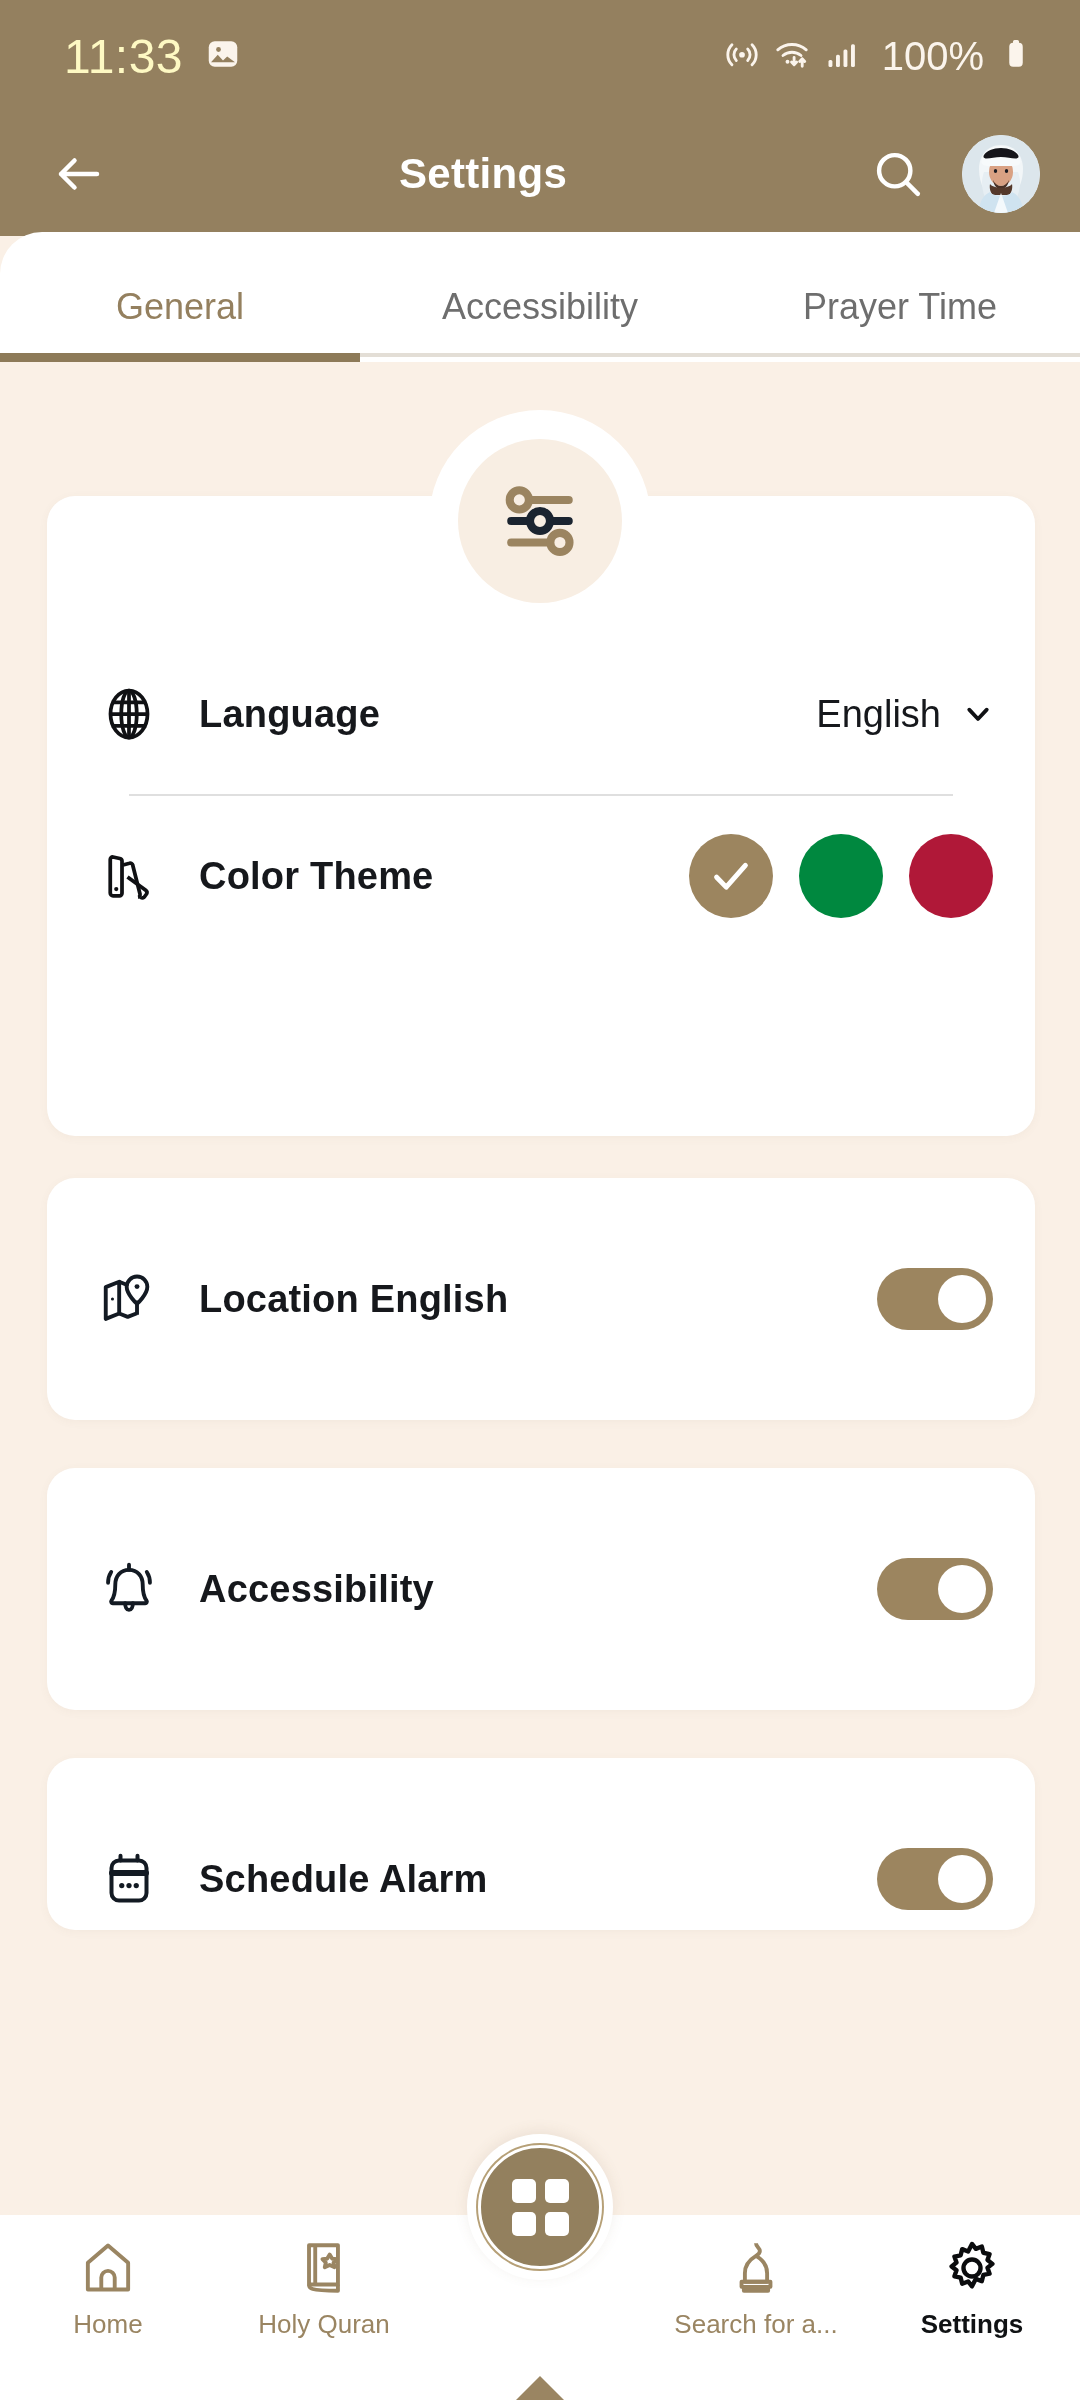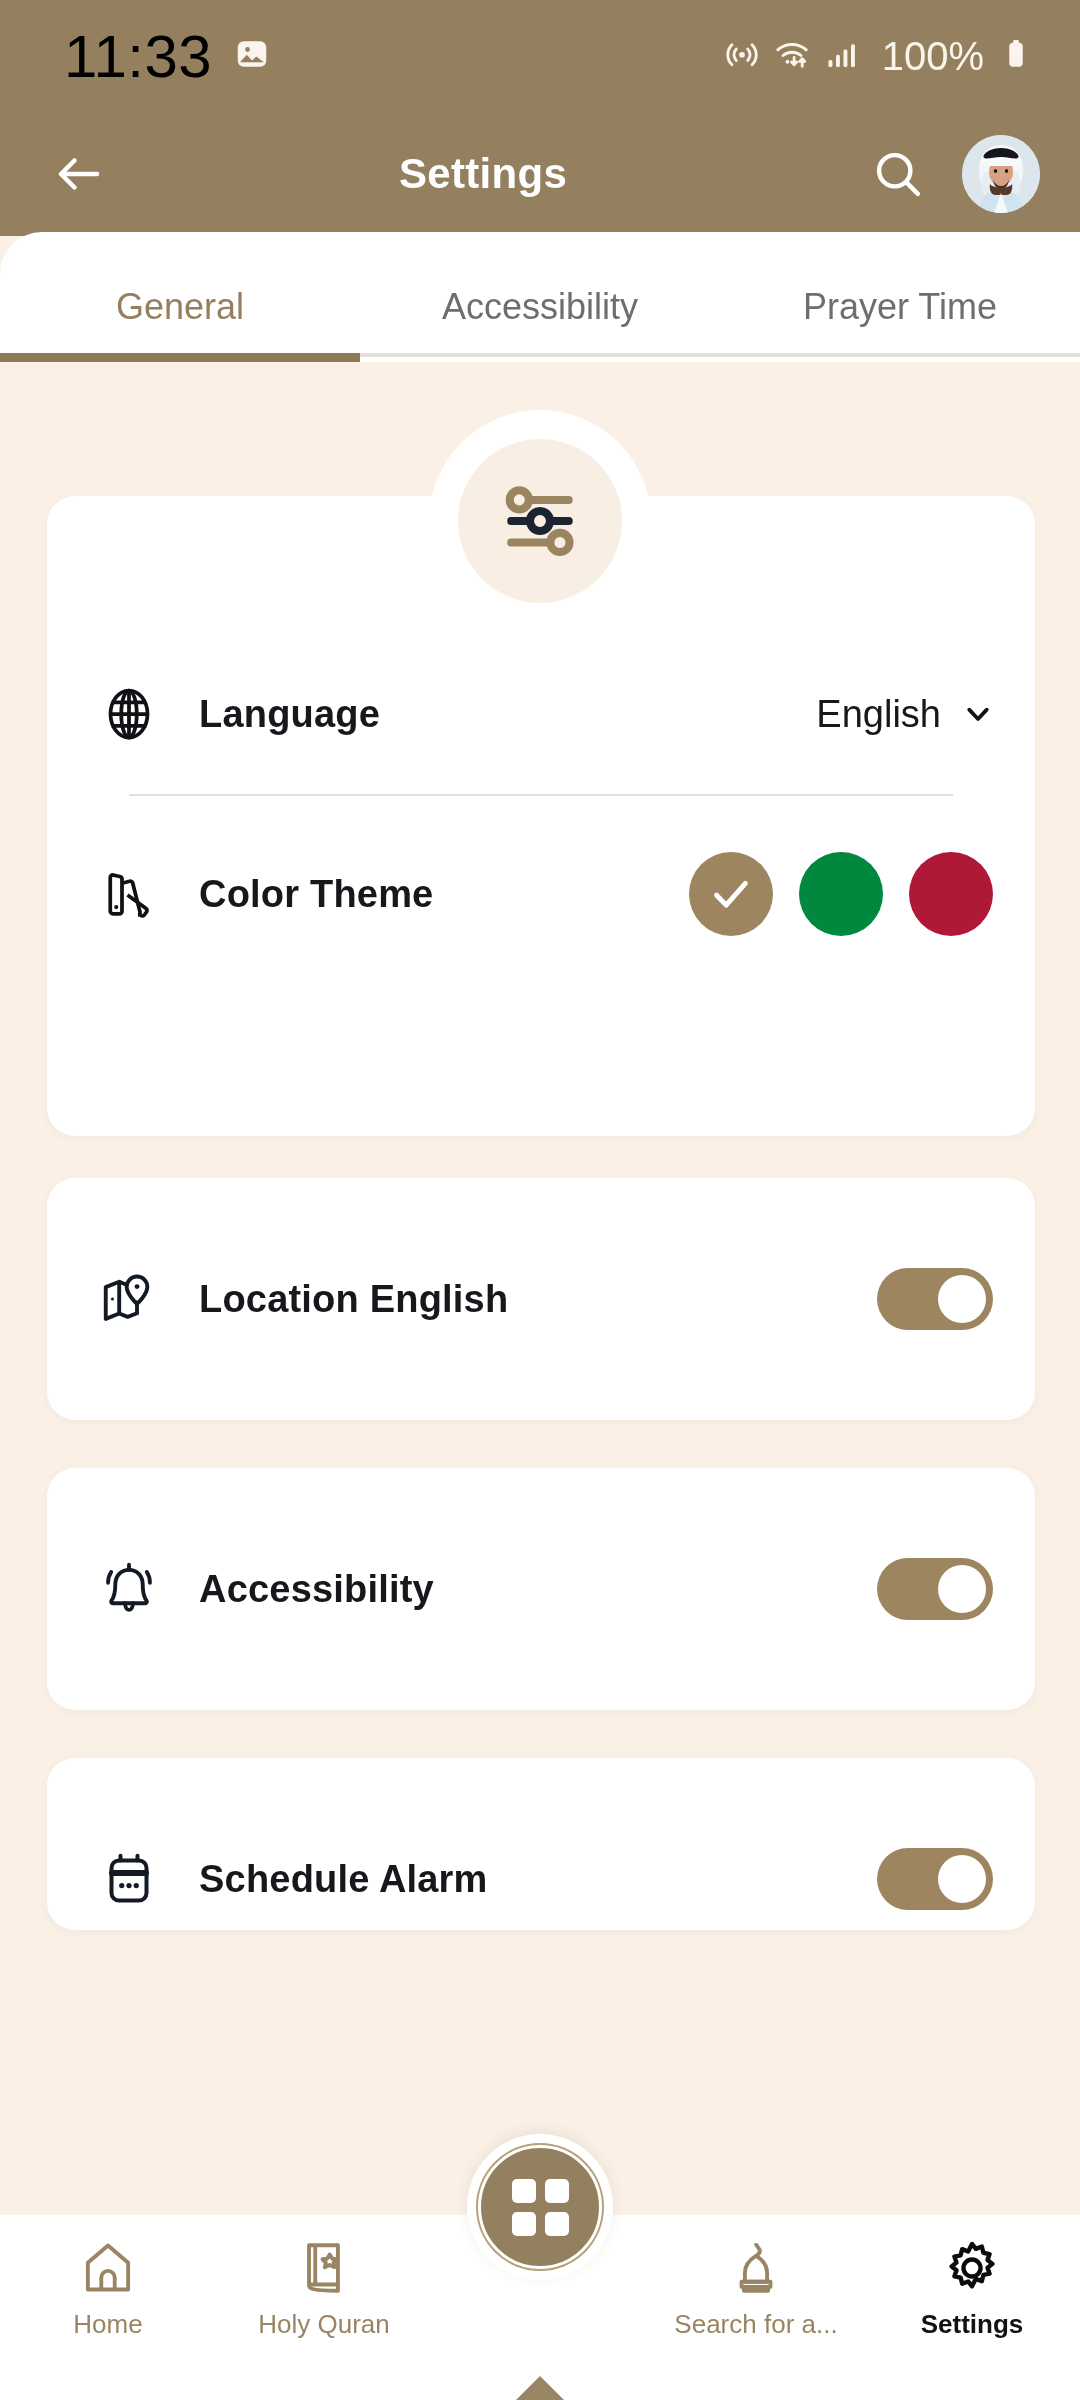--- a/index.html
+++ b/index.html
@@ -12,21 +12,21 @@
   #app { position: relative; width: 1080px; height: 2400px; background: #FAF0E6; }
 
   
   .statusbar {
     position: absolute; top: 0; left: 0; width: 1080px; height: 112px;
     background: #94805F;
     display: flex; align-items: center; justify-content: space-between;
     padding: 0 46px 0 64px;
   }
   .sb-left { display: flex; align-items: center; gap: 22px; }
-  .sb-time { color: #000000; font-size: 60px; font-weight: 400; letter-spacing: .5px; }
+  .sb-time { color: #fef9c3; font-size: 48px; font-weight: 400; letter-spacing: .5px; }
   .sb-right { display: flex; align-items: center; gap: 14px; }
   .sb-pct { color: #FBF4EC; font-size: 40px; font-weight: 500; margin-left: 8px; }
   .ico-img { width: 36px; height: 36px; }
 
   
   .header {
     position: absolute; top: 112px; left: 0; width: 1080px; height: 124px;
     background: #94805F;
     display: flex; align-items: center;
     padding: 0 40px 0 42px;
@@ -87,21 +87,21 @@
     z-index: 3;
   }
   .hero-inner {
     width: 164px; height: 164px; border-radius: 50%;
     background: #F8EEE3;
     display: flex; align-items: center; justify-content: center;
   }
 
   .row { position: absolute; left: 0; width: 988px; display: flex; align-items: center; padding: 0 42px 0 46px; }
   #row-language { top: 158px; height: 120px; }
-  #row-theme    { top: 338px; height: 120px; }
+  #row-theme    { top: 320px; height: 120px; }
 
   .row-full { position: absolute; left: 0; top: 0; width: 988px; height: 242px; display: flex; align-items: center; padding: 0 42px 0 46px; }
 
   .row-icon { width: 72px; height: 72px; display: flex; align-items: center; justify-content: center; flex: none; }
   .row-label { margin-left: 34px; font-size: 38px; color: #16181C; font-weight: 700; letter-spacing: .2px; }
   .row-right { margin-left: auto; display: flex; align-items: center; }
 
   .lang-value { font-size: 38px; color: #16181C; margin-right: 22px; }
   .chev { width: 30px; height: 30px; }
 

